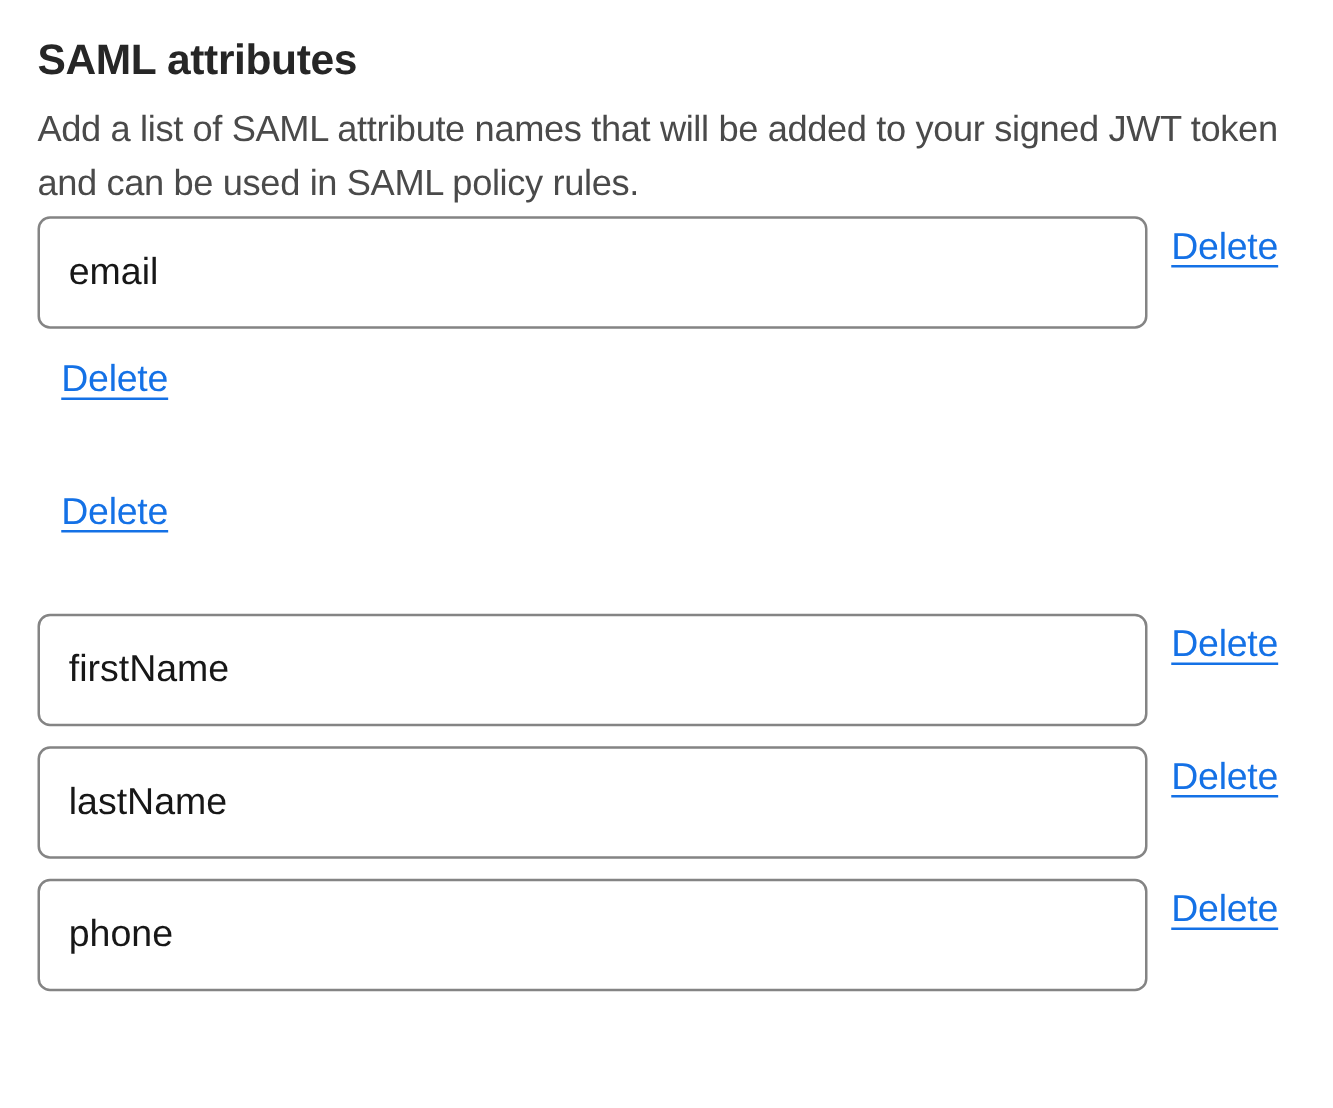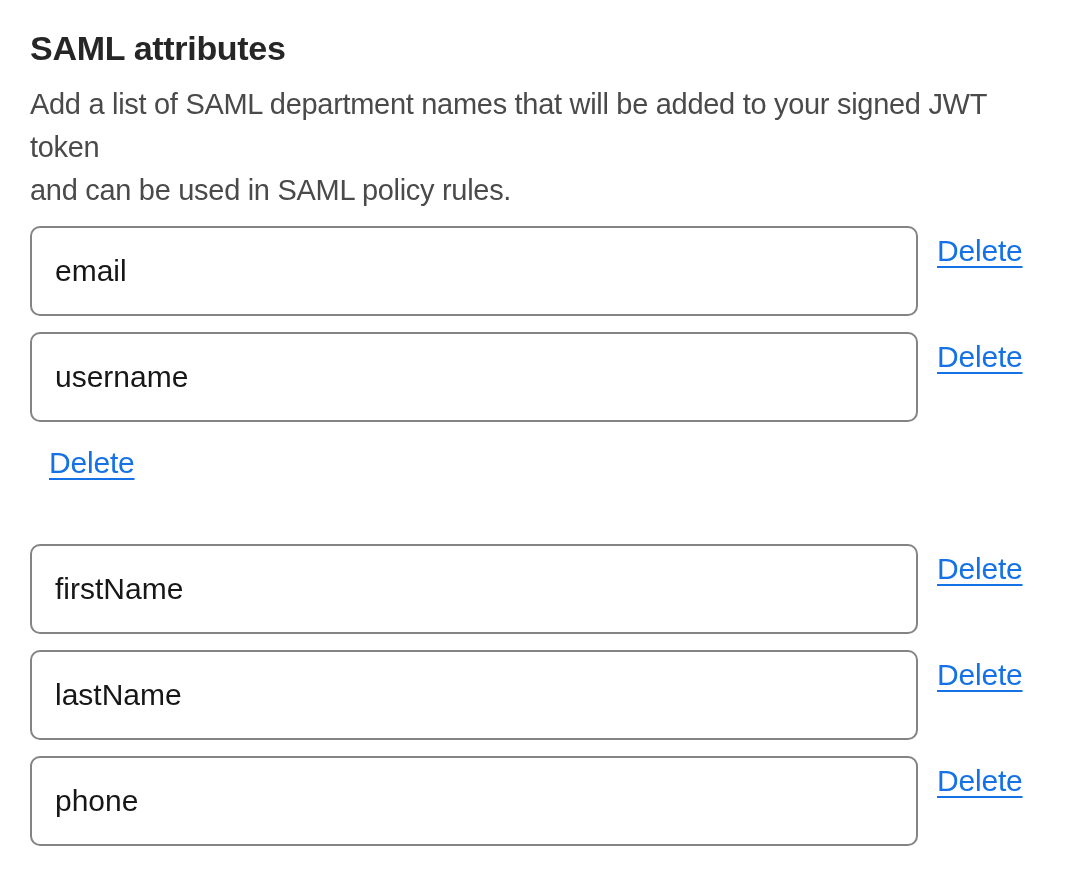--- a/index.html
+++ b/index.html
@@ -27,21 +27,21 @@
   }
   .description {
     margin: 14px 0 0 0;
     font-size: 29px;
     line-height: 43px;
     color: #4a4a4a;
     letter-spacing: -0.3px;
     white-space: pre-line;
   }
   .rows {
-    margin-top: 14px;
+    margin-top: 4px;
   }
   .attr-row {
     display: flex;
     align-items: flex-start;
     margin-bottom: 16px;
     height: 90px;
   }
   .attr-input {
     box-sizing: border-box;
     width: 888px;
@@ -81,32 +81,31 @@
     letter-spacing: -0.2px;
   }
 </style>
 </head>
 <body>
 
 <div class="container">
 
   <h2 class="page-title">SAML attributes</h2>
 
-  <p class="description">Add a list of SAML department names that will be added to your signed JWT token
+  <p class="description">Add a list of SAML attribute names that will be added to your signed JWT token
 and can be used in SAML policy rules.</p>
 
   <div class="rows">
 
     <div class="attr-row">
       <input type="text" class="attr-input" value="email" style="">
       <a href="#" class="delete-link">Delete</a>
     </div>
 
     <div class="attr-row">
-      <input type="text" class="attr-input" value="username" style="">
       <a href="#" class="delete-link">Delete</a>
     </div>
 
     <div class="attr-row">
       <a href="#" class="delete-link">Delete</a>
     </div>
 
     <div class="attr-row">
       <input type="text" class="attr-input" value="firstName" style="">
       <a href="#" class="delete-link">Delete</a>

